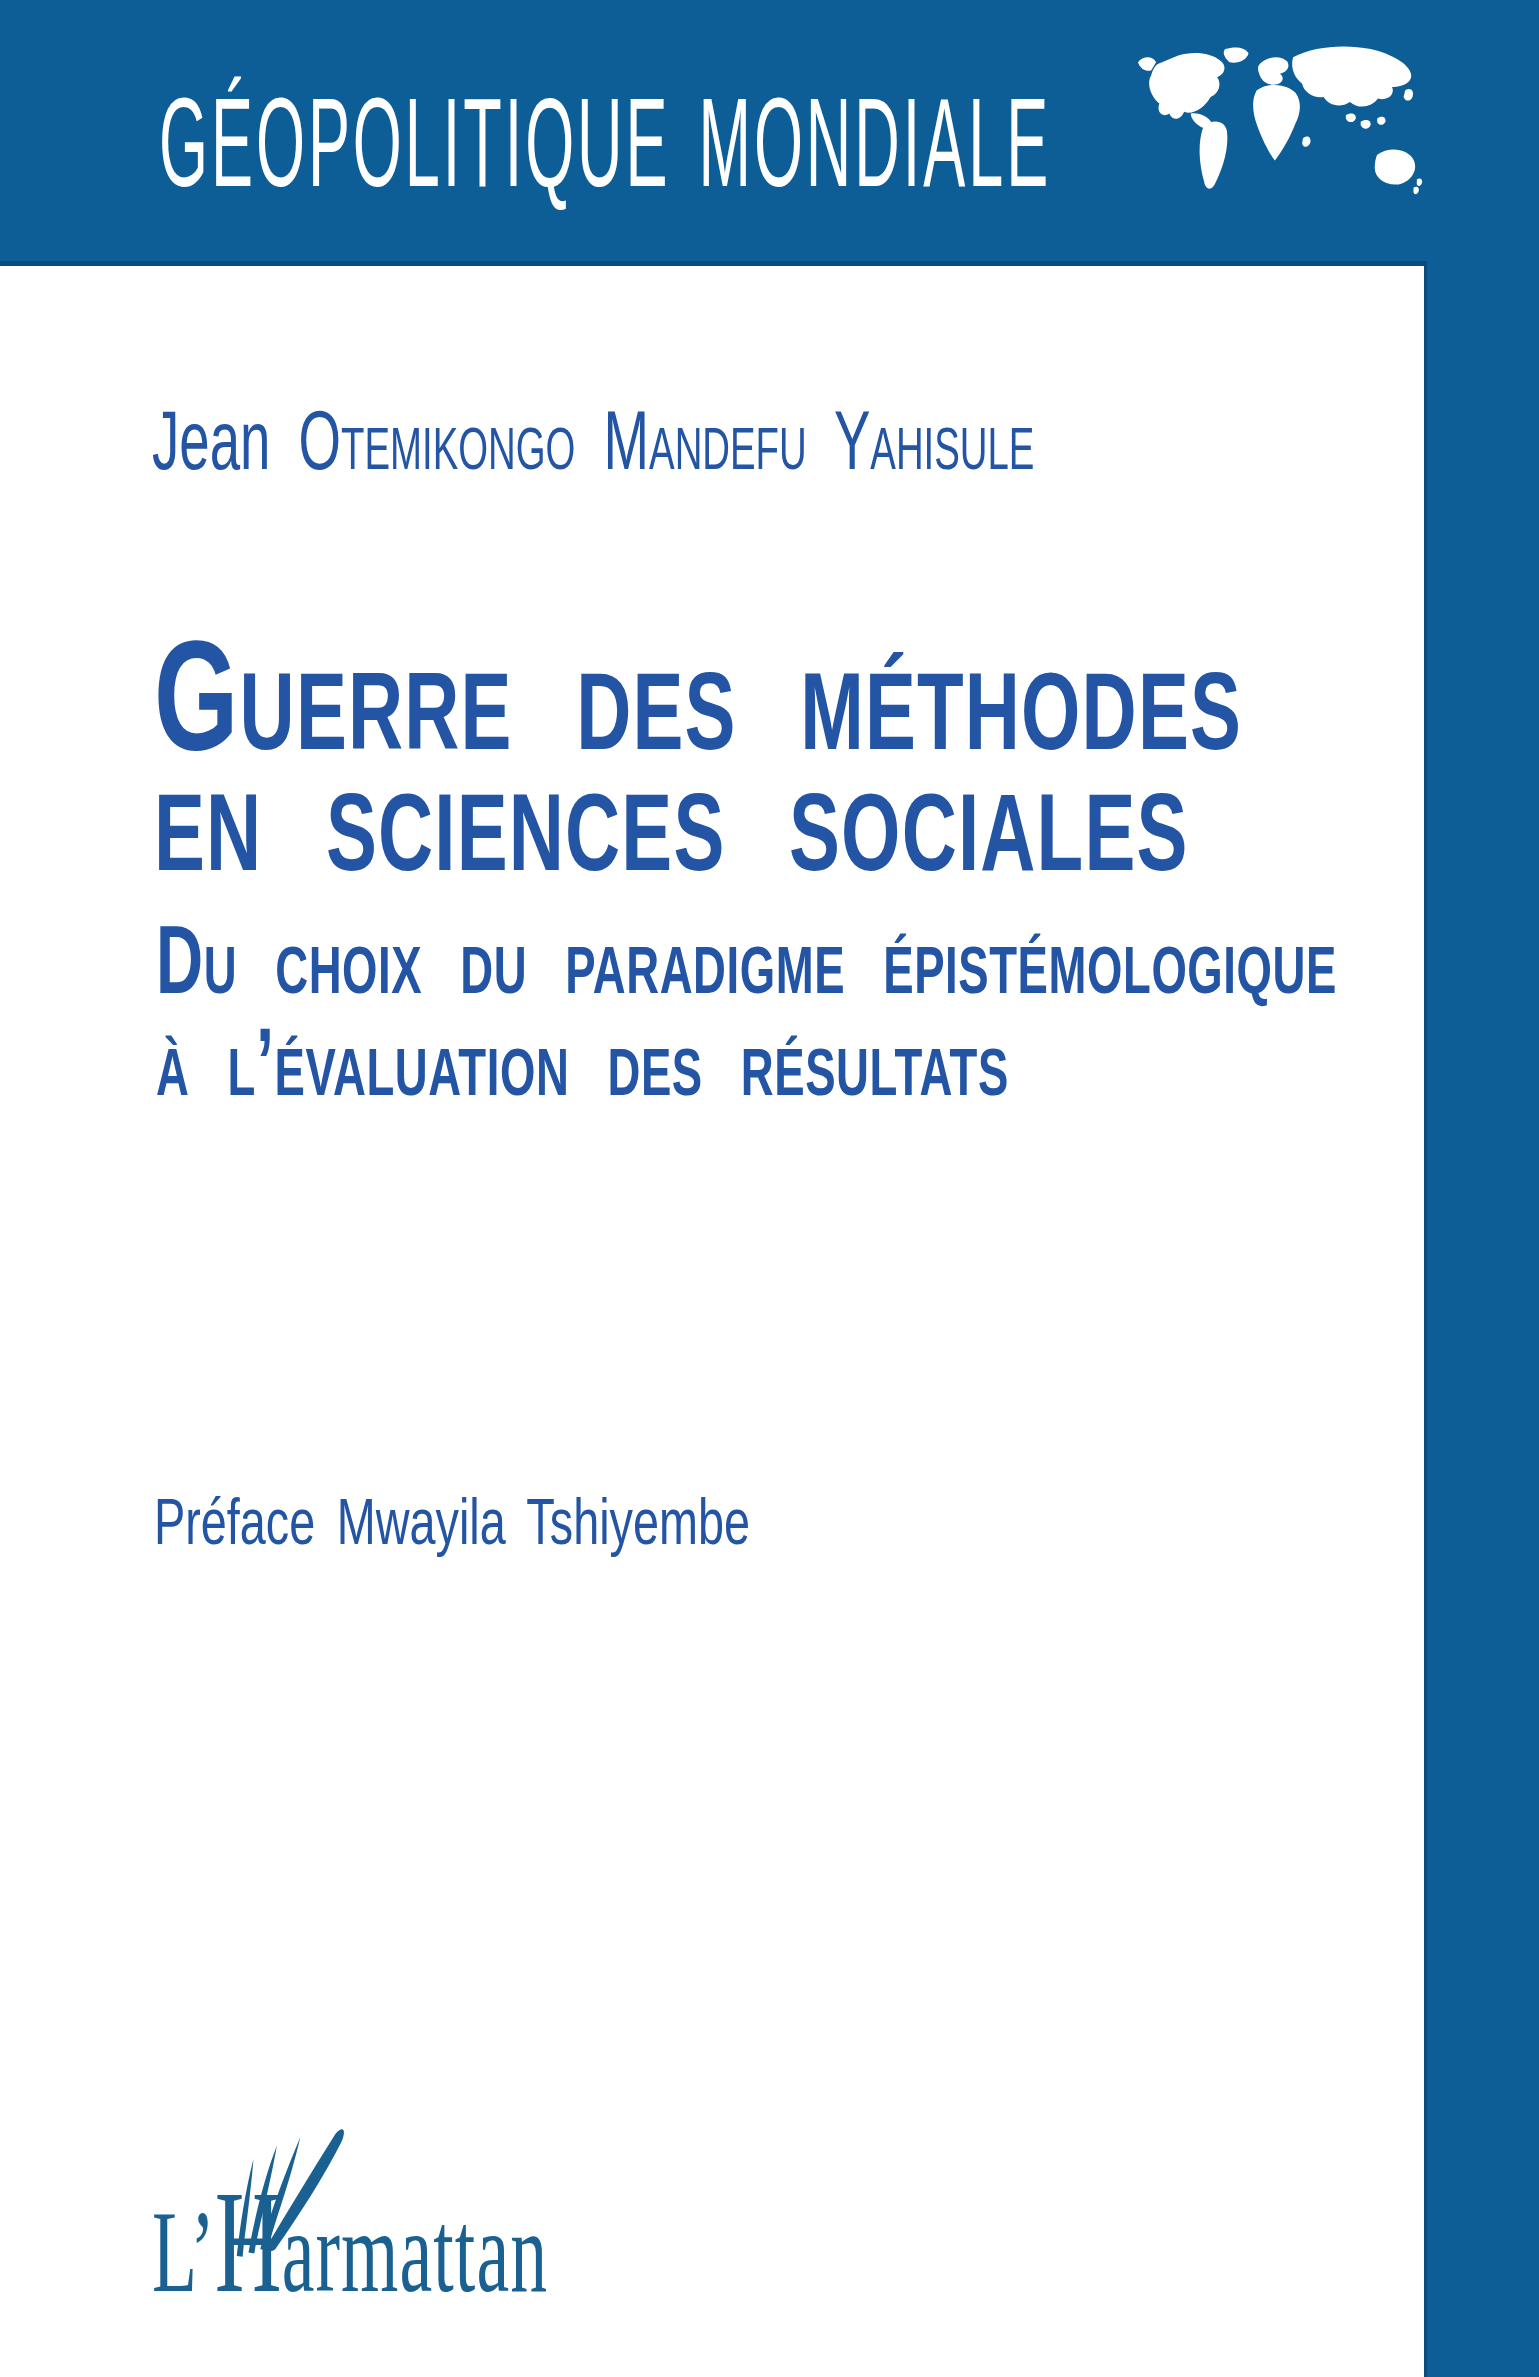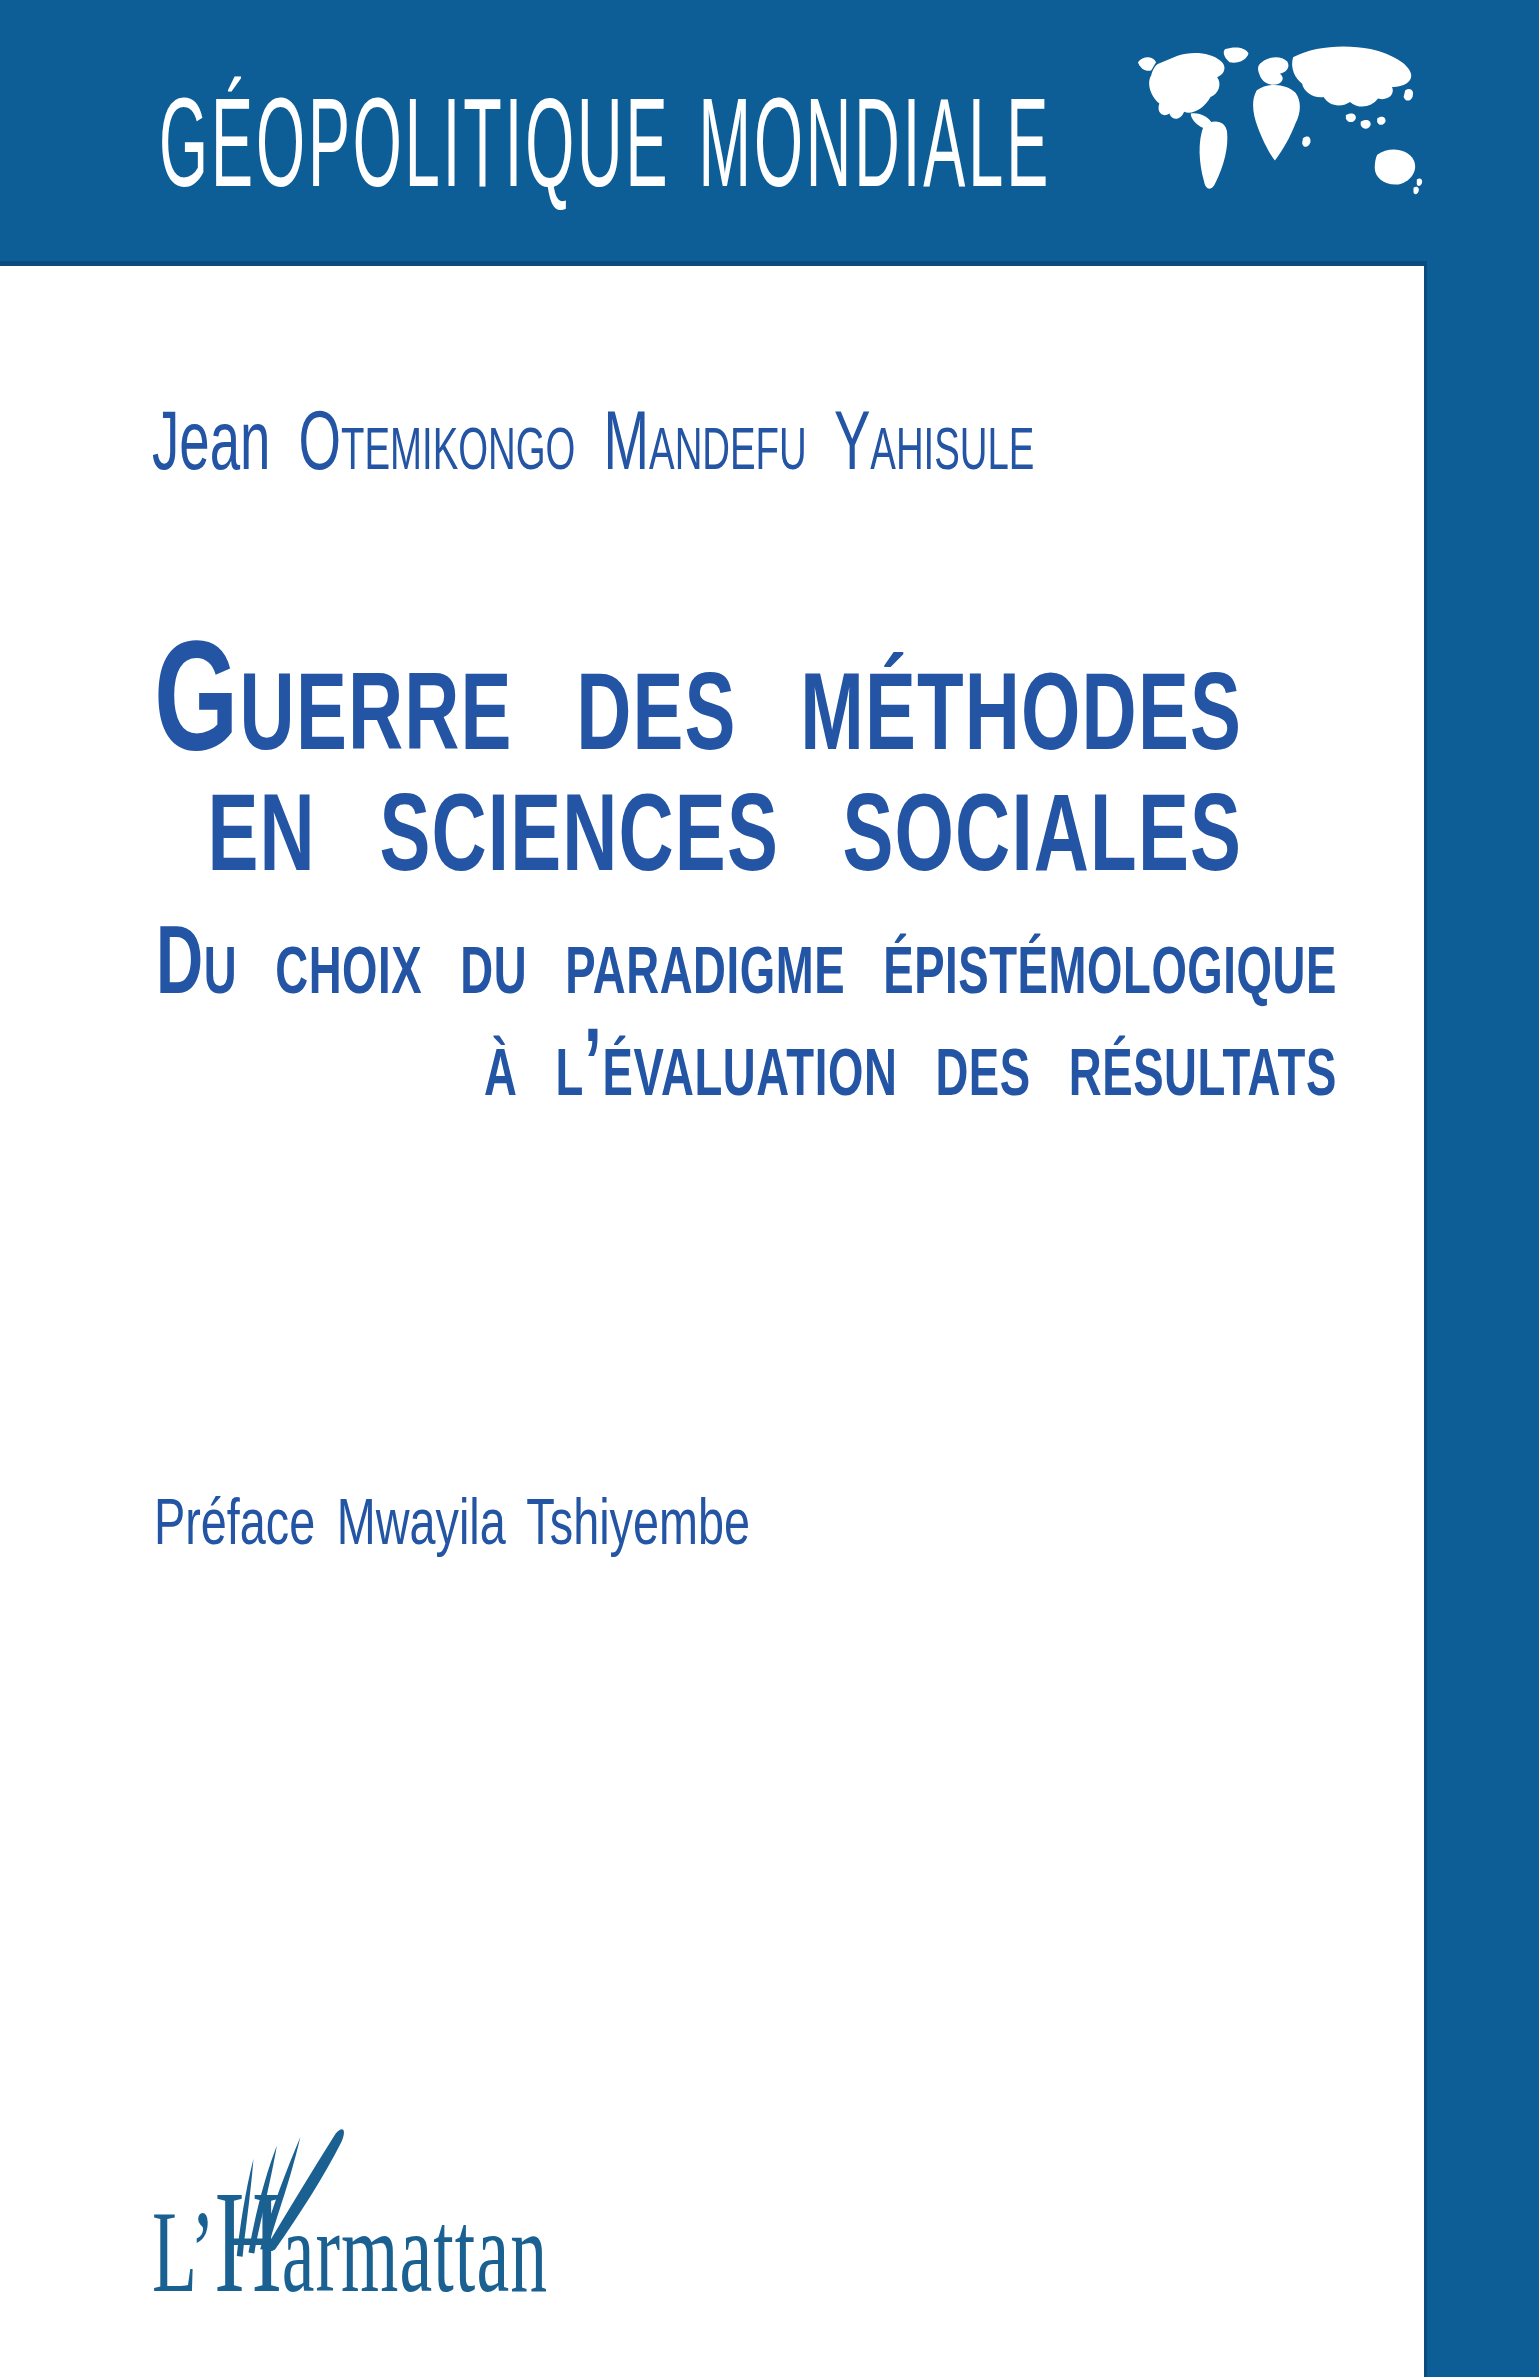--- a/index.html
+++ b/index.html
@@ -42,21 +42,20 @@
     width: 1427px; height: 5px;
     background: #094c7d;
   }
 
   
   .panel {
     position: absolute;
     left: 0; top: 266px;
     width: 1424px; height: 2111px;
     background: #ffffff;
-    text-align: right;
   }
   .strip-edge {
     position: absolute;
     left: 1424px; top: 266px;
     width: 3.4px; height: 2111px;
     background: #094c7d;
   }
 
   .blue-text { color: #2355a4; }
 

